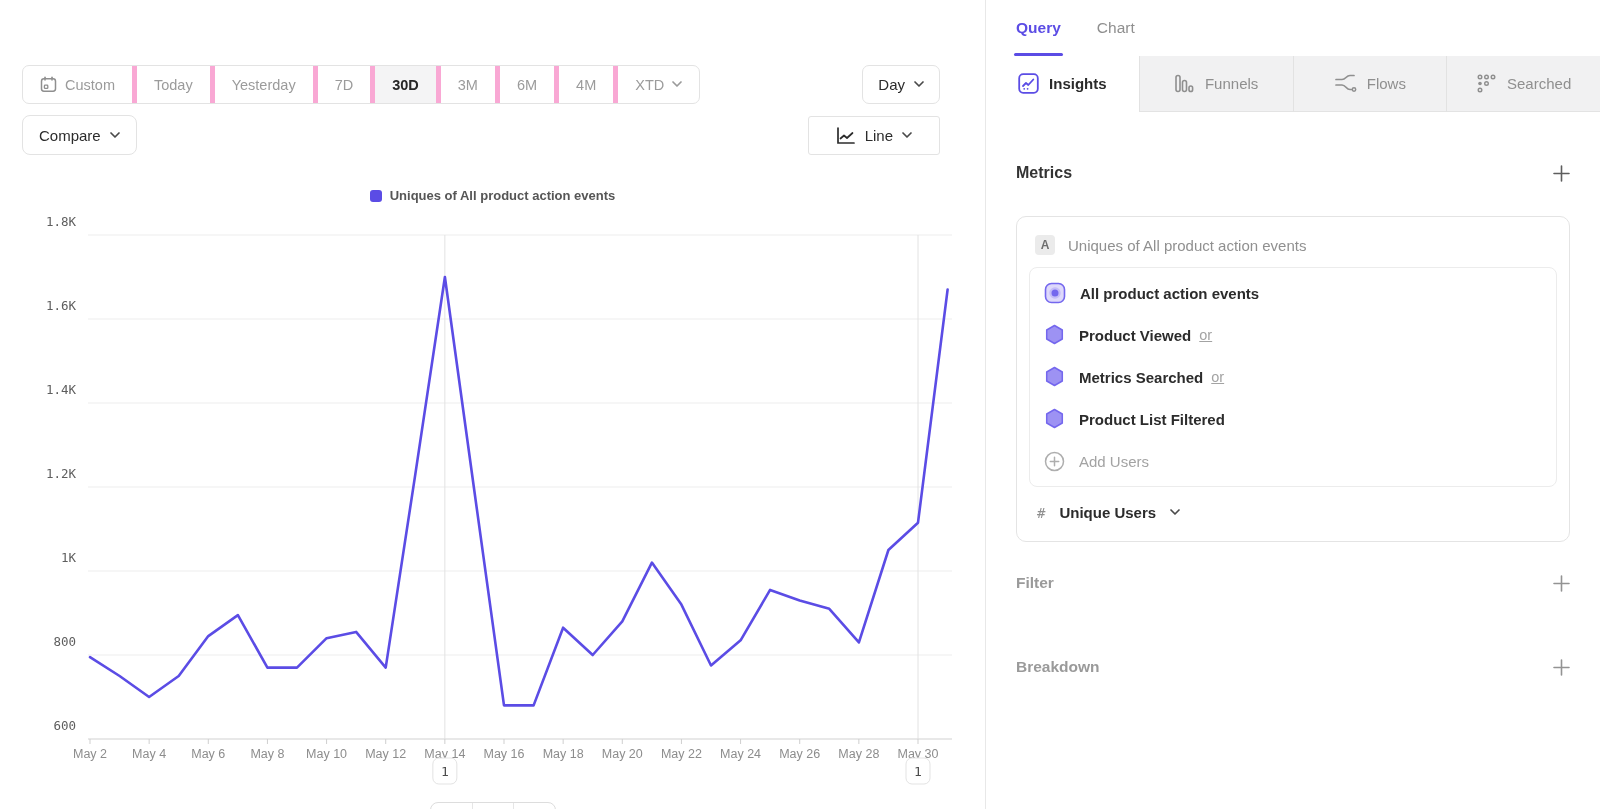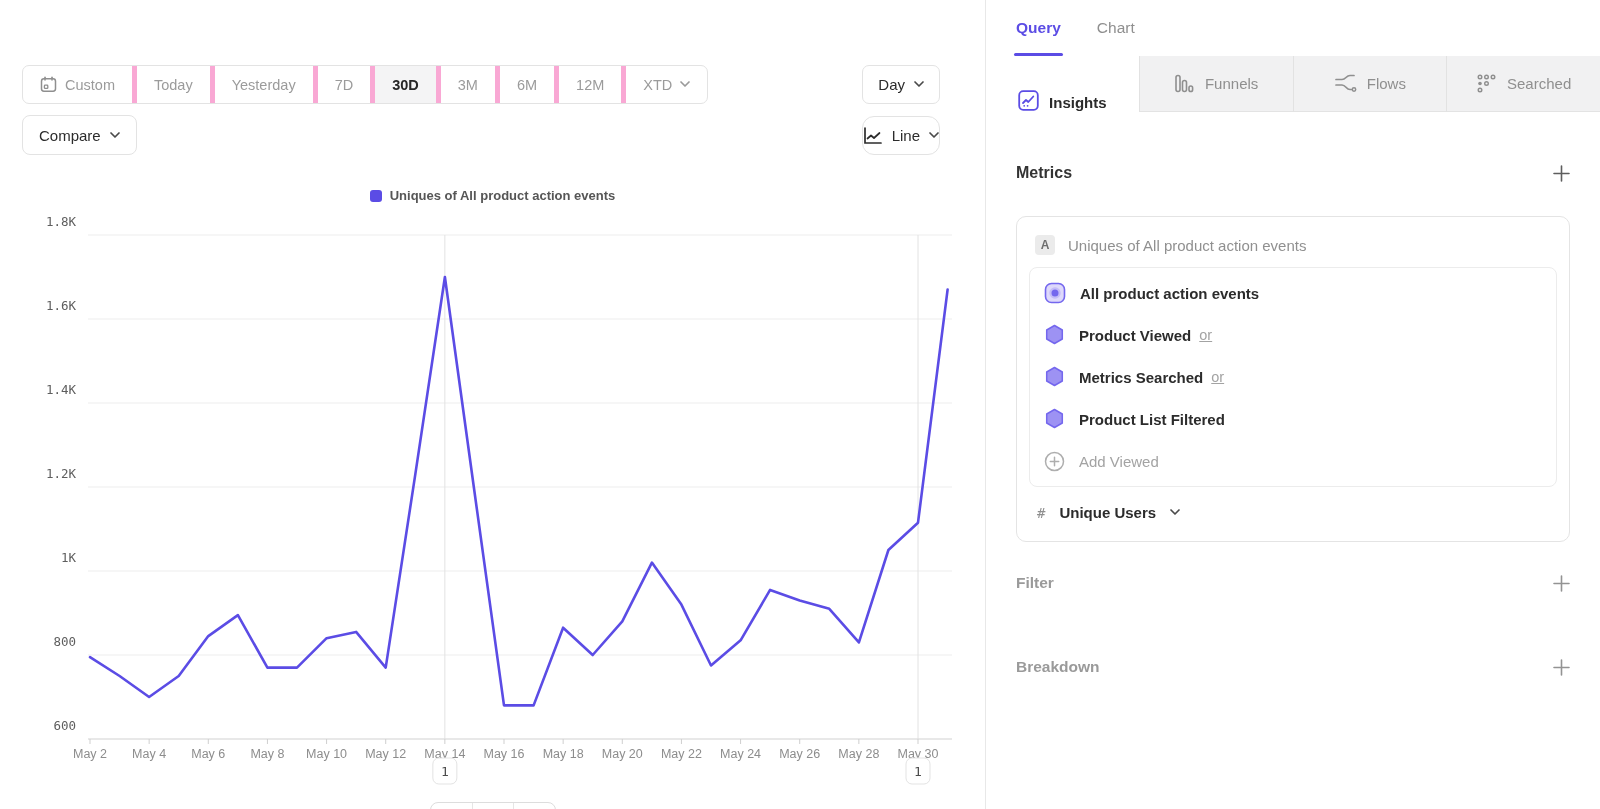--- a/index.html
+++ b/index.html
@@ -15,21 +15,21 @@
                  border:1px solid #e3e3e3; border-radius:7px; background:#fff; overflow:hidden; }
   .range-item { display:flex; align-items:center; gap:8px; padding:0 17px; font-size:14.5px;
                 color:#9b9b9b; border-right:5px solid #f9a8d4; cursor:pointer; white-space:nowrap; }
   .range-item:last-child { border-right:none; }
   .range-item.active { background:#f4f4f5; color:#262626; font-weight:700; }
 
   .btn { display:flex; align-items:center; gap:9px; border:1px solid #e3e3e3; border-radius:7px;
          background:#fff; font-size:15px; color:#2c2c2c; font-weight:500; cursor:pointer; }
   .day-btn { position:absolute; right:45px; top:65px; height:39px; padding:0 15px; }
   .compare-btn { position:absolute; left:22px; top:115px; height:40px; padding:0 16px; border-radius:8px; }
-  .line-btn { position:absolute; right:45px; top:116px; height:39px; padding:0 0; border-radius:12px; }
+  .line-btn { position:absolute; right:45px; top:116px; height:39px; padding:0 27px; border-radius:3px; }
 
   .legend { position:absolute; left:0; top:188px; width:985px; display:flex; justify-content:center;
             align-items:center; gap:8px; font-size:13px; font-weight:600; color:#565656; }
   .legend-swatch { width:12px; height:12px; border-radius:3px; }
 
   #chart-svg { position:absolute; left:0; top:0; }
   .ylab { font-family:"DejaVu Sans Mono", monospace; font-size:12.5px; fill:#5e5e5e; }
   .xlab { font-size:12.5px; fill:#8d8d8d; }
   .badge-num { font-family:"DejaVu Sans Mono", monospace; font-size:13px; fill:#4c4c4c; }
 
@@ -45,21 +45,21 @@
   .ptab { font-size:15.5px; font-weight:700; cursor:pointer; position:relative; height:100%;
           display:flex; align-items:center; }
   .ptab.inactive { color:#8f8f8f; font-weight:500; }
   .ptab.active .underline { position:absolute; left:-2px; bottom:0; height:3px; width:calc(100% + 4px);
           border-radius:2px; }
 
   .view-tabs { display:flex; height:56px; }
   .vtab { flex:1; display:flex; align-items:center; justify-content:center; gap:10px;
           font-size:15px; color:#8f8f8f; background:#f1f1f2; cursor:pointer;
           border-bottom:1px solid #e3e3e3; border-left:1px solid #e2e2e2; }
-  .vtab.active { background:#fff; color:#2b2b2b; font-weight:700; border-bottom:1px solid #fff; border-left:none;align-items:flex-end; }
+  .vtab.active { background:#fff; color:#2b2b2b; font-weight:700; border-bottom:1px solid #fff; border-left:none; }
 
   .panel-body { padding:0 30px; }
   .section-row { display:flex; align-items:center; justify-content:space-between; }
   .metrics-row { margin-top:52px; }
   .metrics-title { font-size:16px; font-weight:700; color:#333; }
   .muted-title { font-size:15.5px; font-weight:700; color:#9a9a9a; }
   .plus-btn { cursor:pointer; display:flex; }
 
   .metric-card { margin-top:34px; border:1px solid #e4e4e4; border-radius:10px; background:#fff;
                  padding:10px 12px 6px 12px; }
@@ -110,21 +110,21 @@
         <div class="range-item active">
           <span>30D</span>
         </div>
         <div class="range-item">
           <span>3M</span>
         </div>
         <div class="range-item">
           <span>6M</span>
         </div>
         <div class="range-item">
-          <span>12M</span>
+          <span>4M</span>
         </div>
         <div class="range-item">
           <span>XTD</span>
           <svg width="10" height="6.2" viewBox="0 0 10 6.2">
             <path d="M1 1l4 4 4-4" fill="none" stroke="#9a9a9a" stroke-width="1.7" stroke-linecap="round" stroke-linejoin="round"></path>
           </svg>
         </div>
       </div>
 
     <div class="btn day-btn">
@@ -313,21 +313,21 @@
               <svg width="21" height="22" viewBox="0 0 21 22">
                 <path d="M10.5 1.5l7.8 4.5v9l-7.8 4.5-7.8-4.5v-9z" fill="#9d92f3" stroke="#7467ee" stroke-width="1.5" stroke-linejoin="round"></path>
               </svg>
               <span class="event-label">Product List Filtered</span>
             </div>
             <div class="event-row muted">
               <svg width="21" height="21" viewBox="0 0 21 21">
                 <circle cx="10.5" cy="10.5" r="9" fill="none" stroke="#aeaeae" stroke-width="1.5"></circle>
                 <path d="M10.5 6.3v8.4M6.3 10.5h8.4" stroke="#aeaeae" stroke-width="1.5" stroke-linecap="round"></path>
               </svg>
-              <span class="event-label">Add Viewed</span>
+              <span class="event-label">Add Users</span>
             </div>
           </div>
 
         <div class="measure-row">
           <span class="hash">#</span>
           <span class="measure-label">Unique Users</span>
           <svg width="10" height="6.2" viewBox="0 0 10 6.2">
               <path d="M1 1l4 4 4-4" fill="none" stroke="#4a4a4a" stroke-width="1.7" stroke-linecap="round" stroke-linejoin="round"></path>
             </svg>
         </div>

